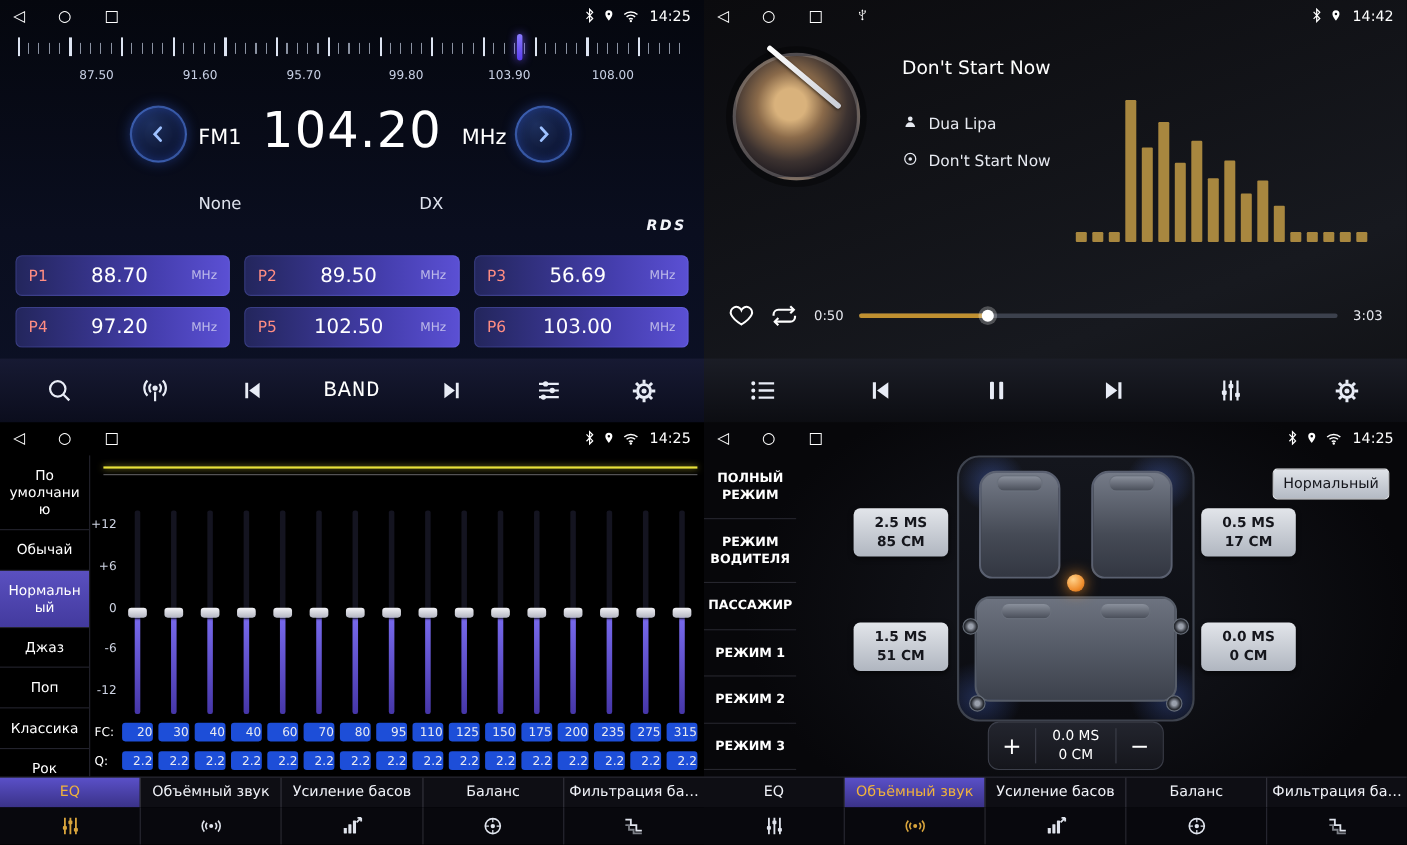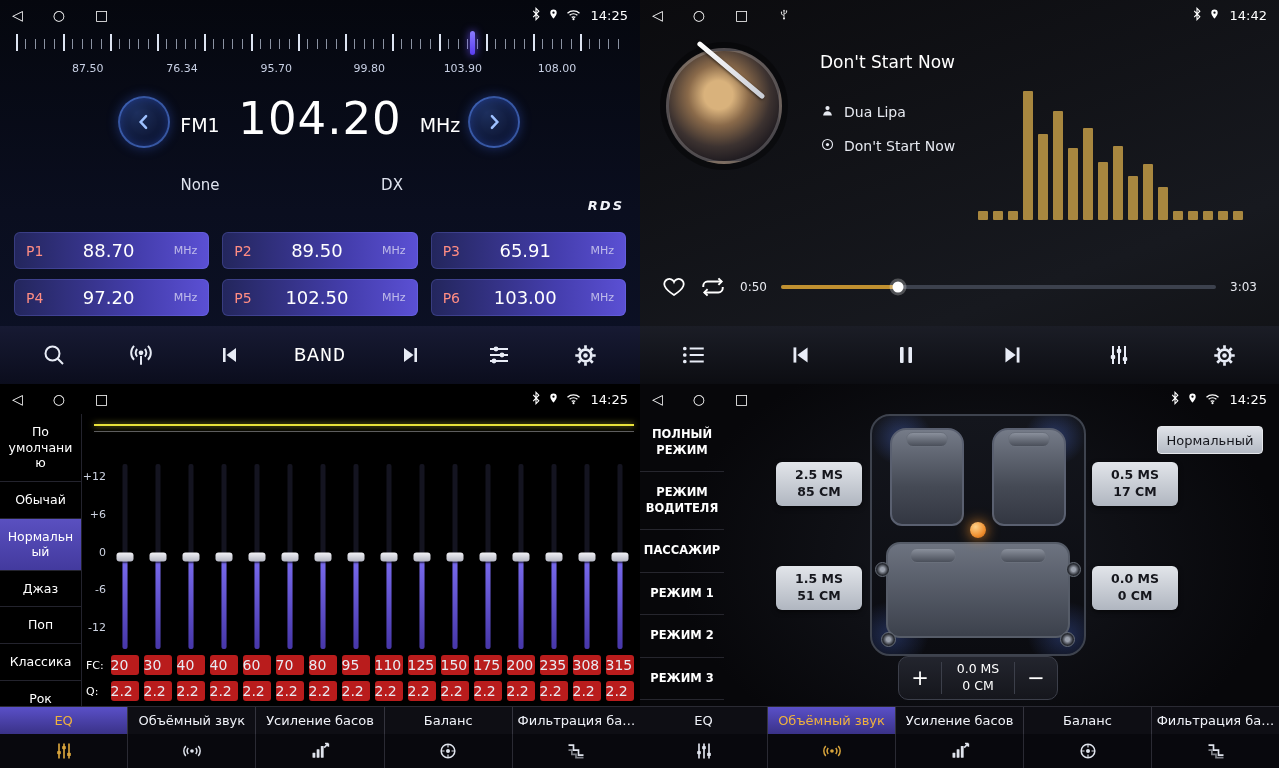--- a/index.html
+++ b/index.html
@@ -99,22 +99,22 @@
   .eq-band { flex:1; position:relative; cursor:pointer; }
   .eq-track { position:absolute; left:50%; transform:translateX(-50%); width:5px; top:0; bottom:0;
     background:#141420; border-radius:2px; }
   .eq-fill { position:absolute; left:0; right:0; bottom:0; background:linear-gradient(180deg,#7a6cf0,#4636a8); border-radius:2px; }
   .eq-handle { position:absolute; left:50%; transform:translate(-50%,-50%); width:17px; height:9px; border-radius:3px;
     background:linear-gradient(180deg,#f2f2f6,#b4b6c2); box-shadow:0 1px 2px #000; cursor:grab; }
   .eq-row { position:absolute; left:0; right:4px; height:18px; display:flex; align-items:center; }
   .fc-row { top:242px; } .q-row { top:268px; }
   .eq-row-label { width:26px; font-size:11px; color:#fff; padding-left:4px; flex:none; }
   .cells { flex:1; display:flex; }
-  .cell { flex:1; margin:0 2.5px; background:#b91c1c; border-radius:3px; font-size:14px; color:#e8eaf2;
-    text-align:left; padding:2px 0; }
+  .cell { flex:1; margin:0 2.5px; background:#1d4ed8; border-radius:3px; font-size:11px; color:#e8eaf2;
+    text-align:right; padding:2px 0; }
 
   
   .audio-tabs { position:absolute; left:0; right:0; bottom:34px; height:28px; display:flex;
     background:#0e0e14; border-top:1px solid #2a2a33; }
   .audio-tab { flex:1; display:flex; align-items:center; justify-content:center; font-size:13px; color:#f0f2f8;
     border-right:1px solid #34343e; white-space:nowrap; overflow:hidden; cursor:pointer; }
   .audio-tab:last-child { border-right:none; }
   .audio-tab.selected { background:linear-gradient(180deg,#5a50c8,#3a3288); color:#f0b23c; }
   .audio-icons { position:absolute; left:0; right:0; bottom:0; height:34px; display:flex; background:#08080d; }
   .audio-ico { flex:1; display:flex; align-items:center; justify-content:center; border-right:1px solid #2a2a33;
@@ -195,21 +195,21 @@
       </div>
     </header>
 
     <div class="ruler">
       <div class="ticks-minor"></div>
       <div class="ticks-major"></div>
       <div class="ruler-indicator"></div>
     </div>
     <div class="ruler-labels">
       <span>87.50</span>
-      <span>76.34</span>
+      <span>91.60</span>
       <span>95.70</span>
       <span>99.80</span>
       <span>103.90</span>
       <span>108.00</span>
     </div>
 
     <div class="radio-main">
       <button class="chev-btn chev-left">
         <svg viewBox="0 0 24 24" width="20" height="20" fill="none" stroke="#9ec1ff" stroke-width="3" stroke-linecap="round">
             <path d="M14.5 5L8 12l6.5 7"></path>
@@ -234,21 +234,21 @@
         <span class="p-freq">88.70</span>
         <span class="p-unit">MHz</span>
       </button>
       <button class="preset">
         <span class="p-id">P2</span>
         <span class="p-freq">89.50</span>
         <span class="p-unit">MHz</span>
       </button>
       <button class="preset">
         <span class="p-id">P3</span>
-        <span class="p-freq">65.91</span>
+        <span class="p-freq">56.69</span>
         <span class="p-unit">MHz</span>
       </button>
       <button class="preset">
         <span class="p-id">P4</span>
         <span class="p-freq">97.20</span>
         <span class="p-unit">MHz</span>
       </button>
       <button class="preset">
         <span class="p-id">P5</span>
         <span class="p-freq">102.50</span>
@@ -595,21 +595,21 @@
             <div class="cell">60</div>
             <div class="cell">70</div>
             <div class="cell">80</div>
             <div class="cell">95</div>
             <div class="cell">110</div>
             <div class="cell">125</div>
             <div class="cell">150</div>
             <div class="cell">175</div>
             <div class="cell">200</div>
             <div class="cell">235</div>
-            <div class="cell">308</div>
+            <div class="cell">275</div>
             <div class="cell">315</div>
           </div>
       </div>
       <div class="eq-row q-row">
         <span class="eq-row-label">Q:</span>
         <div class="cells" id="q-cells">
             <div class="cell">2.2</div>
             <div class="cell">2.2</div>
             <div class="cell">2.2</div>
             <div class="cell">2.2</div>

